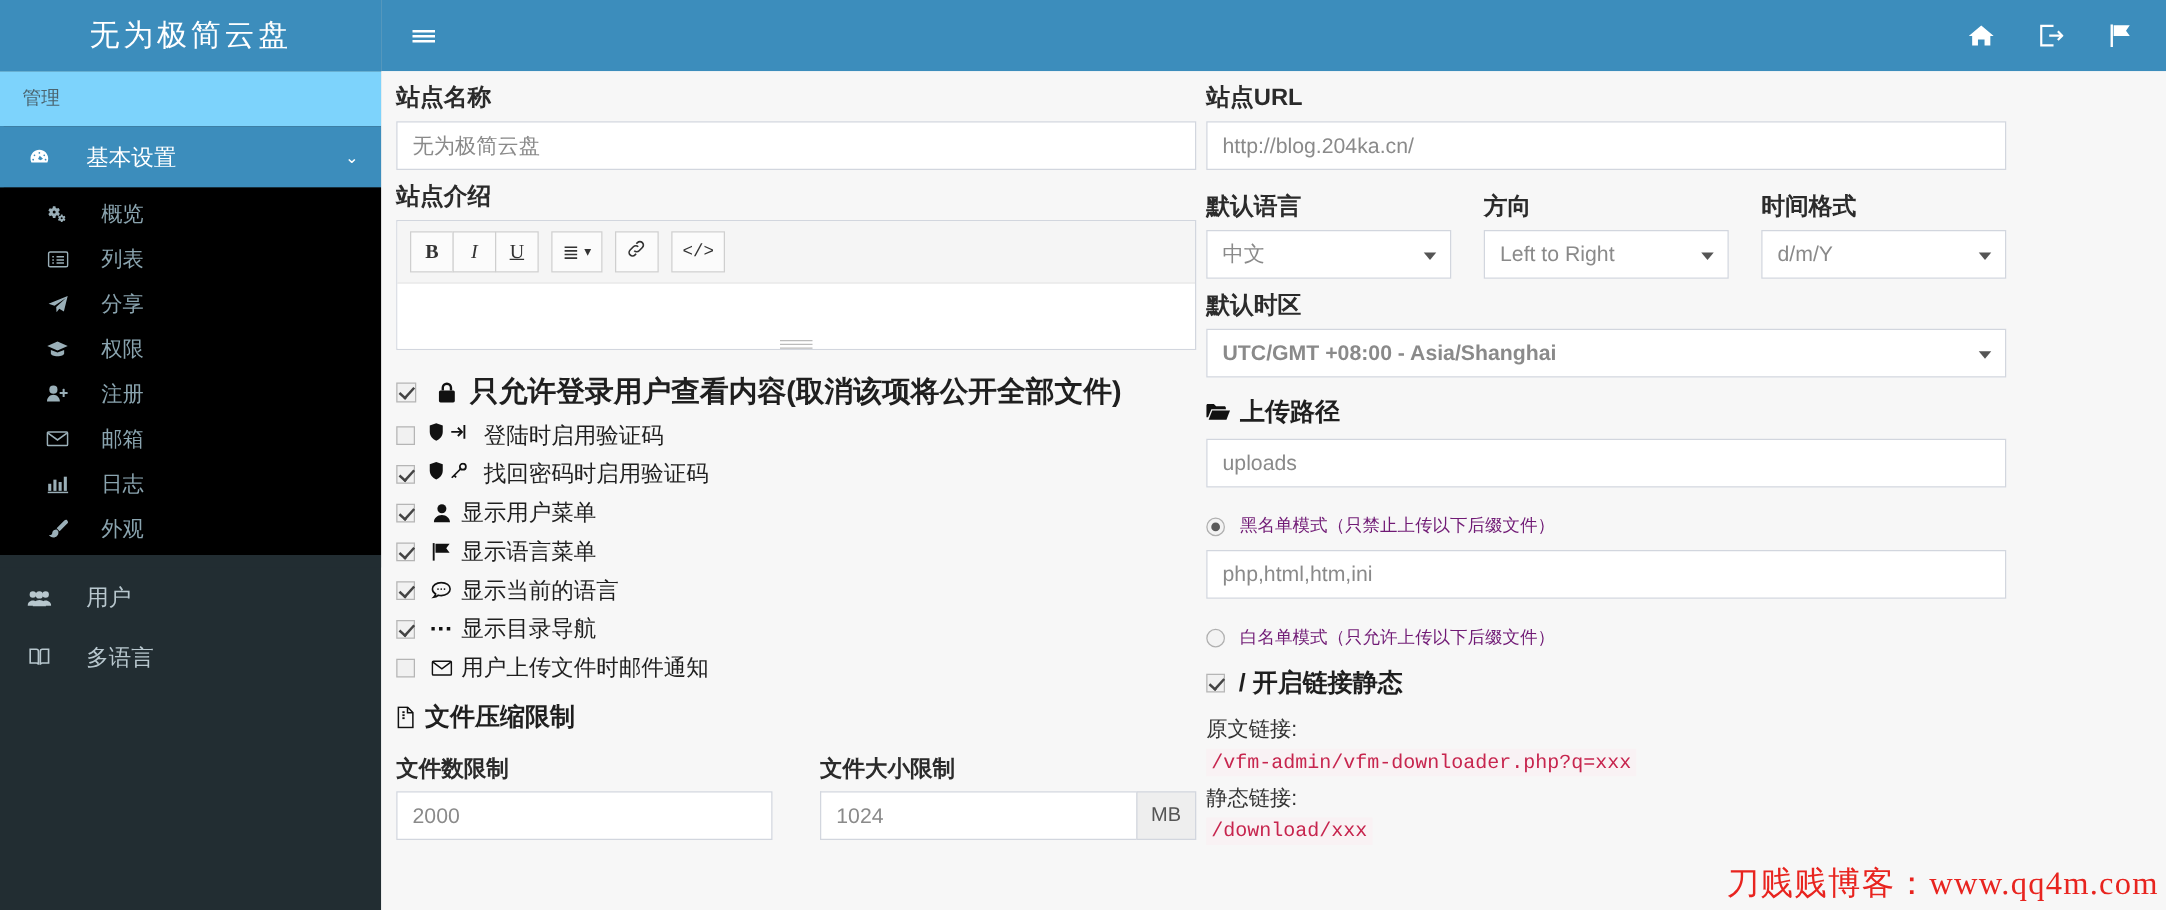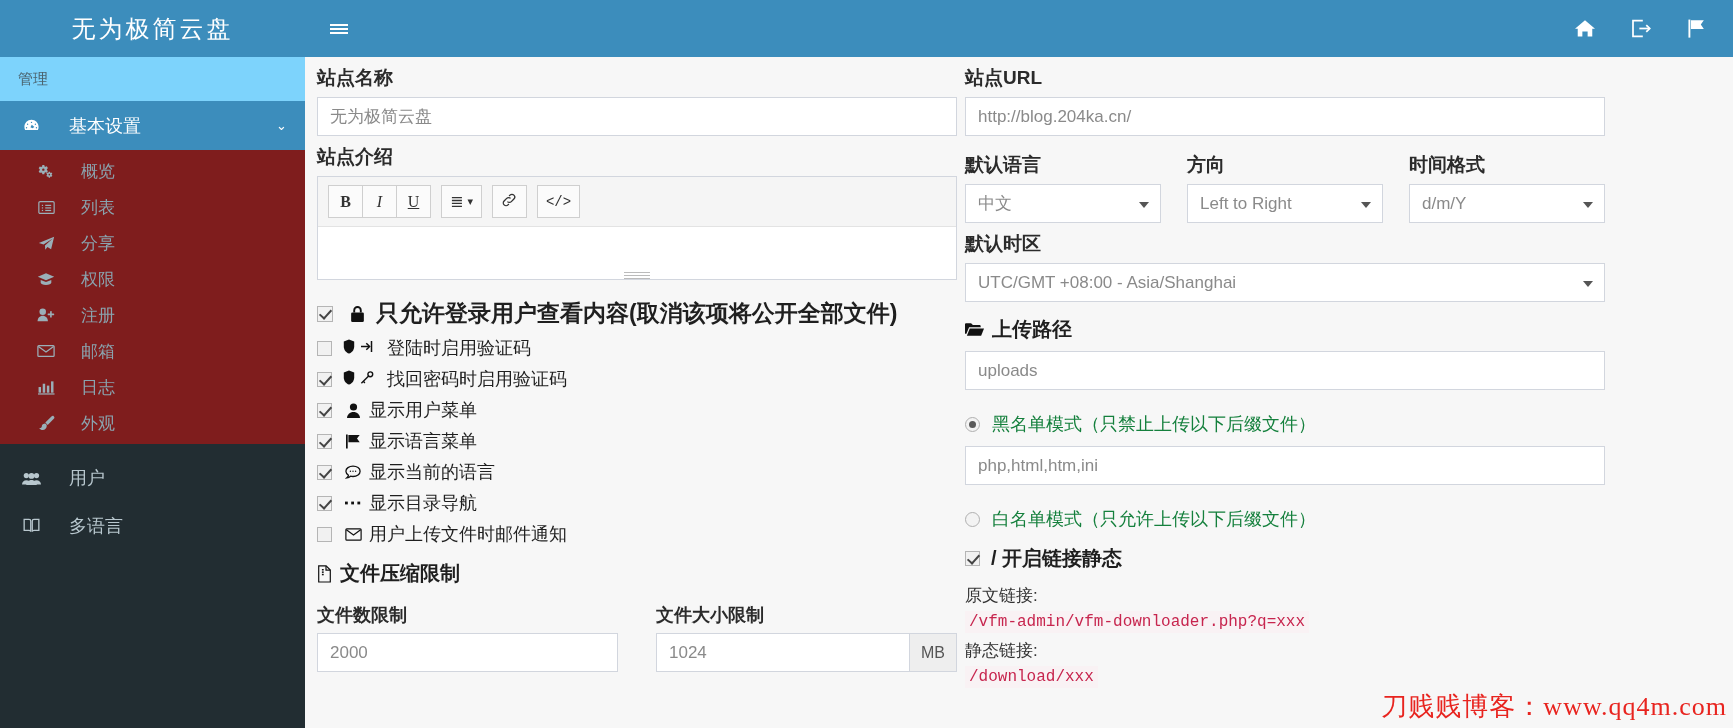--- a/index.html
+++ b/index.html
@@ -54,21 +54,21 @@
   .sb-item .sb-ico {
     width: 26px; flex: 0 0 26px;
     text-align: center;
     font-size: 16px;
     margin-right: 9px;
     display: inline-flex; align-items: center; justify-content: center;
   }
   .sb-item .sb-ico svg { display:block; }
   .sb-item .chev { margin-left: auto; font-size: 13px; }
   .sb-sub {
-    background: #7f1d1d;
+    background: #000000;
     padding: 3px 0;
   }
   .sb-sub .sb-item {
     height: 36px;
     padding-left: 34px;
     font-size: 17px;
     color: #8aa4af;
   }
   .sb-sub .sb-item .sb-ico { width: 24px; flex: 0 0 24px; margin-right: 7px; }
   .sb-gap { height: 10px; background: #222d32; }
@@ -222,36 +222,36 @@
     cursor: pointer;
   }
   .sel .caret {
     position: absolute; right: 11px; top: 50%;
     margin-top: -2px;
     width: 0; height: 0;
     border-left: 5px solid transparent;
     border-right: 5px solid transparent;
     border-top: 6px solid #555;
   }
-  .sel.wide { padding-right: 21px; }
+  .sel.wide { padding-right: 21px; font-weight: bold; }
 
   
   .rad-row { display: flex; align-items: center; margin: 12px 0 10px 0; }
   .rad {
     width: 15px; height: 15px; flex: 0 0 15px;
     border: 1px solid #b0b0b0; border-radius: 50%;
     background: #f3f3f3; margin-right: 12px; position: relative;
     cursor: pointer;
   }
   .rad.on::after {
     content: ""; position: absolute;
     left: 3px; top: 3px; width: 7px; height: 7px;
     border-radius: 50%; background: #5a5a5a;
   }
-  .rad-label { font-size: 18px; color: #15803d; white-space: nowrap; }
+  .rad-label { font-size: 14px; color: #701a75; white-space: nowrap; }
 
   .link-cap { font-size: 17px; color: #333; margin-top: 12px; }
   .link-code {
     font-family: "Liberation Mono", "DejaVu Sans Mono", monospace;
     font-size: 16px;
     color: #c7254e;
     background: #f9f2f4;
     padding: 2px 4px;
     display: inline-block;
     margin-top: 4px;

